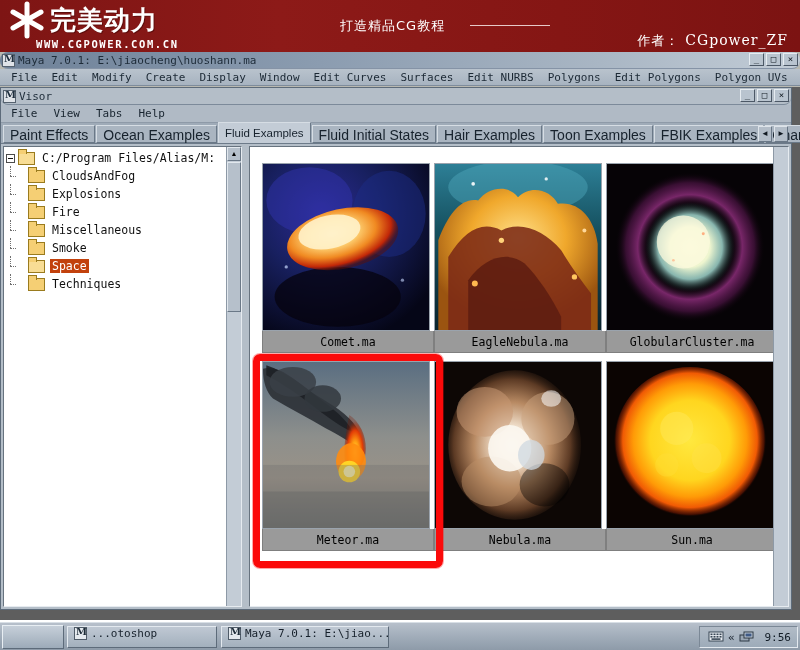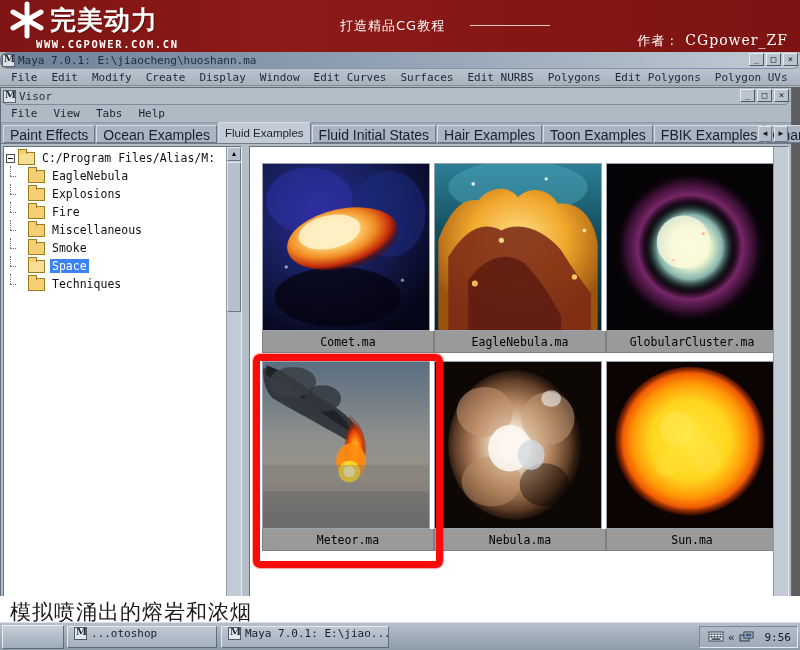--- a/index.html
+++ b/index.html
@@ -170,21 +170,21 @@
   }
   .folder::before {
     content: ""; position: absolute; left: -1px; top: -4px; width: 7px; height: 4px;
     background: #f5cf74; border: 1px solid #9a7b1e; border-bottom: none;
   }
   .folder.open { background: #f8dd95; }
   .tree-label {
     font-family: "DejaVu Sans Mono", monospace; font-size: 11.5px; color: #111;
     padding: 0 2px; line-height: 14px;
   }
-  .tree-label.selected { background: #3b82f6; color: #ffffff; }
+  .tree-label.selected { background: #c2410c; color: #ffffff; }
   .tree-scroll {
     position: absolute; right: 0; top: 0; bottom: 0; width: 15px;
     background: #c3ccd6; border-left: 1px solid #8d99a6;
   }
   .tree-scroll .sb-btn {
     height: 14px; background: #b6c0cb;
     border: 1px solid; border-color: #e2e8ee #6a7887 #6a7887 #e2e8ee;
     font-size: 7px; text-align: center; line-height: 12px; color: #000;
   }
   .tree-scroll .sb-thumb {
@@ -383,21 +383,21 @@
           <div class="tree-pane">
             <div class="tree-inner">
               <div class="tree-row">
                 <span class="twisty"></span>
                 <span class="folder open"></span>
                 <span class="tree-label">C:/Program Files/Alias/M:</span>
               </div>
               <div class="tree-row">
                 <span class="tree-indent"></span>
                 <span class="folder"></span>
-                <span class="tree-label">EagleNebula</span>
+                <span class="tree-label">CloudsAndFog</span>
               </div>
               <div class="tree-row">
                 <span class="tree-indent"></span>
                 <span class="folder"></span>
                 <span class="tree-label">Explosions</span>
               </div>
               <div class="tree-row">
                 <span class="tree-indent"></span>
                 <span class="folder"></span>
                 <span class="tree-label">Fire</span>
@@ -596,23 +596,20 @@
 
             </div>
             <div class="thumb-scroll"></div>
           </div>
 
         </div>
       </div>
     </div>
   </div>
 
-  <div class="caption-band">
-    <div class="caption-text">模拟喷涌出的熔岩和浓烟</div>
-  </div>
 
   <div class="taskbar">
     <div class="start-btn"></div>
     <div class="task-btn w1">
       <span class="tb-icon"></span>
       <span>...otoshop</span>
     </div>
     <div class="task-btn w2">
       <span class="tb-icon"></span>
       <span>Maya 7.0.1: E:\jiao...</span>

